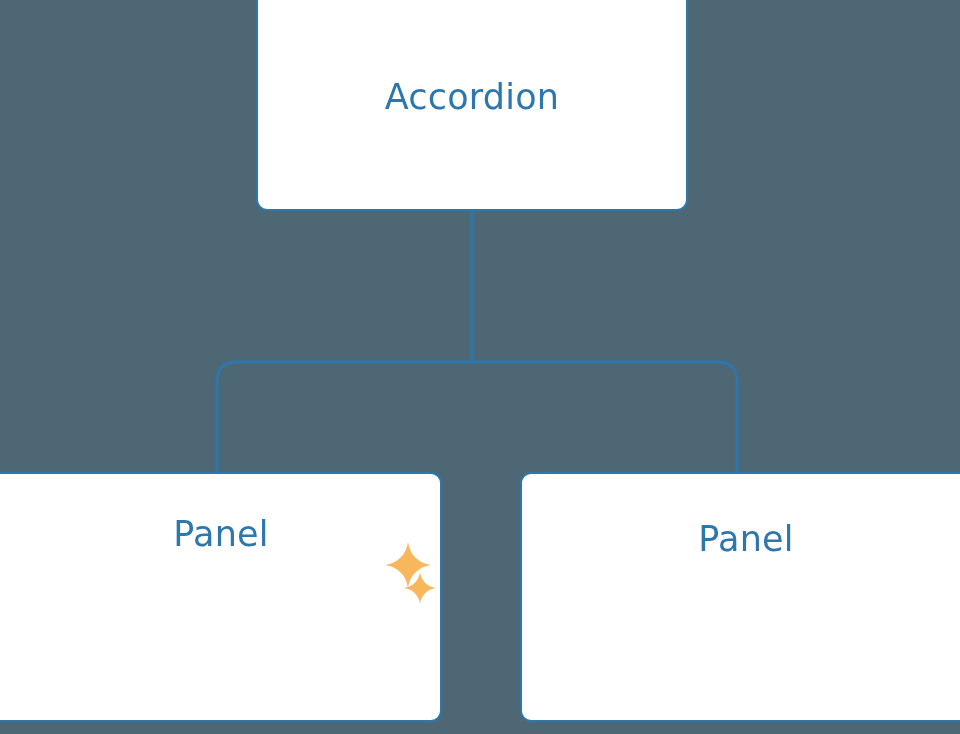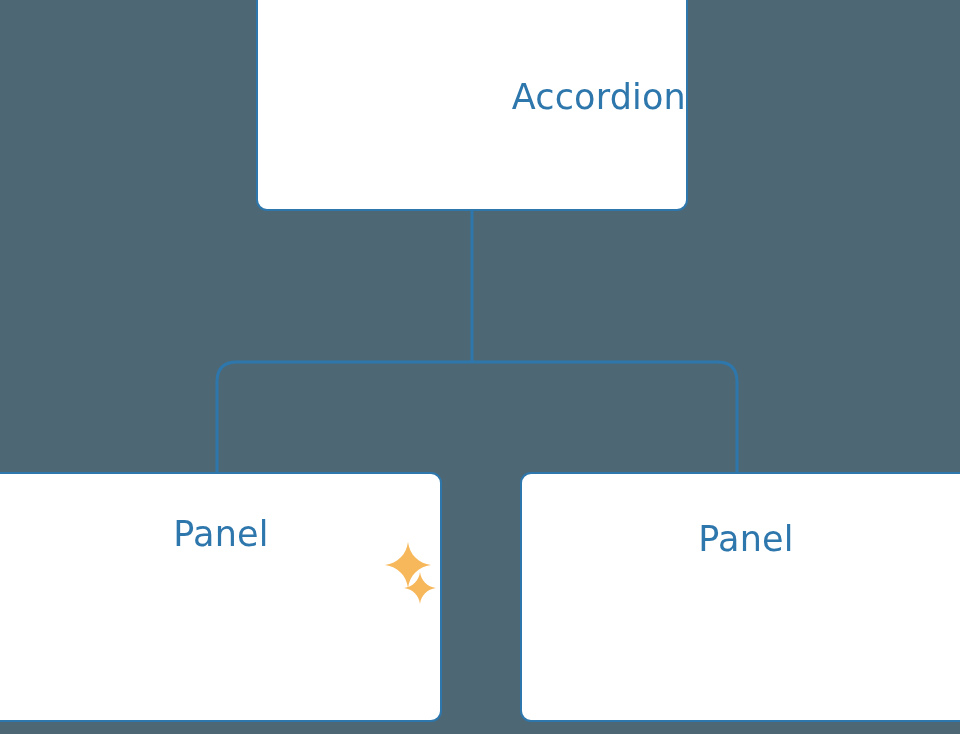--- a/index.html
+++ b/index.html
@@ -70,21 +70,20 @@
     text-align: center;
     color: #2e77ad;
     font-size: 35px;
     font-weight: 400;
     letter-spacing: 0.2px;
     white-space: nowrap;
   }
 
   #accordion-card .node-title {
     top: 89px;
-    text-align: right;
   }
 
   #panel-card-left .node-title {
     top: 40px;
     padding-left: 14px;
   }
 
   #panel-card-right .node-title {
     top: 45px;
   }

